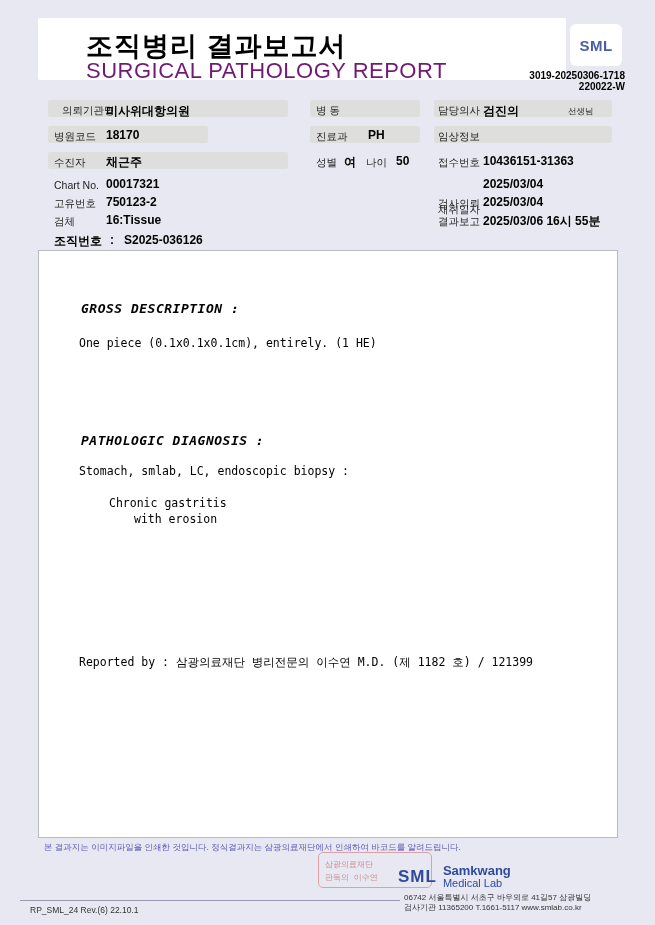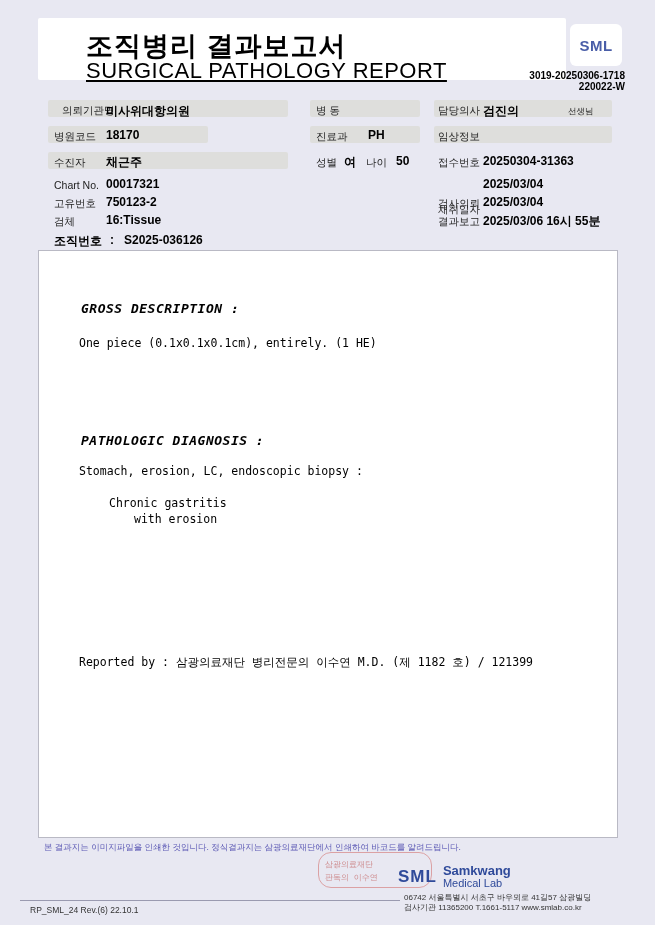--- a/index.html
+++ b/index.html
@@ -39,23 +39,22 @@
     letter-spacing: 1px;
     color: #000;
     white-space: nowrap;
   }
   .title-en {
     position: absolute;
     left: 86px; top: 58px;
     font-size: 22px;
     font-weight: normal;
     letter-spacing: 0.5px;
-    color: #000000;
-    white-space: nowrap;
-    text-decoration: underline;
+    color: #701a75;
+    white-space: nowrap;
   }
   .sml-logo-box {
     position: absolute;
     left: 570px; top: 24px;
     width: 52px;
     height: 42px;
     background: #ffffff;
     border-radius: 6px;
     display: flex;
     align-items: center;
@@ -162,21 +161,21 @@
     font-weight: bold;
     line-height: 19px;
   }
   .fr-lbl { display: inline-block; width: 72px; }
   .fr-colon { display: inline-block; width: 18px; }
   .stamp {
     position: absolute;
     left: 318px; top: 852px;
     width: 112px; height: 34px;
     border: 1px solid #d78a8a;
-    border-radius: 13px;
+    border-radius: 5px;
     opacity: 0.75;
     overflow: hidden;
   }
   .stamp .stamp-line {
     position: absolute;
     left: 6px;
     font-family: "DejaVu Sans Mono", monospace;
     font-size: 8px;
     color: #c46b6b;
     white-space: nowrap;
@@ -274,21 +273,21 @@
     <div class="field-box" style="left:10px; top:56px; width:240px; height:17px;"></div>
     <div class="lbl" style="left:16px; top:60px;">수진자</div>
     <div class="val" style="left:68px; top:58px;">채근주</div>
 
     <div class="lbl" style="left:278px; top:60px;">성별</div>
     <div class="val" style="left:306px; top:58px;">여</div>
     <div class="lbl" style="left:328px; top:60px;">나이</div>
     <div class="val" style="left:358px; top:58px;">50</div>
 
     <div class="lbl" style="left:400px; top:60px;">접수번호</div>
-    <div class="val" style="left:445px; top:58px;">20250304-31363</div>
+    <div class="val" style="left:445px; top:58px;">10436151-31363</div>
 
     <div class="lbl" style="left:16px; top:83px;">Chart No.</div>
     <div class="val" style="left:68px; top:81px;">00017321</div>
     <div class="lbl" style="left:400px; top:83px;margin-top:24px;">채취일자</div>
     <div class="val" style="left:445px; top:81px;">2025/03/04</div>
 
     <div class="lbl" style="left:16px; top:101px;">고유번호</div>
     <div class="val" style="left:68px; top:99px;">750123-2</div>
     <div class="lbl" style="left:400px; top:101px;">검사의뢰</div>
     <div class="val" style="left:445px; top:99px;">2025/03/04</div>
@@ -314,21 +313,21 @@
       <td class="v">조직 Level B (공단)</td>
     </tr>
   </tbody>
     </table>
 
   <div class="body-area">
     <div class="sec-title" style="position:absolute; left:42px; top:50px;">GROSS DESCRIPTION :</div>
     <div class="mono" style="position:absolute; left:40px; top:85px;">One piece (0.1x0.1x0.1cm), entirely. (1 HE)</div>
 
     <div class="sec-title" style="position:absolute; left:42px; top:182px;">PATHOLOGIC DIAGNOSIS :</div>
-    <div class="mono" style="position:absolute; left:40px; top:213px;">Stomach, erosion, LC, endoscopic biopsy :</div>
+    <div class="mono" style="position:absolute; left:40px; top:213px;">Stomach, smlab, LC, endoscopic biopsy :</div>
     <div class="mono" style="position:absolute; left:70px; top:245px;">Chronic gastritis</div>
     <div class="mono" style="position:absolute; left:95px; top:261px;">with erosion</div>
 
     <div class="mono" style="position:absolute; left:40px; top:404px;">Reported by : 삼광의료재단 병리전문의 이수연 M.D. (제 1182 호) / 121399</div>
   </div>
 
   <div class="footer-note">본 결과지는 이미지파일을 인쇄한 것입니다. 정식결과지는 삼광의료재단에서 인쇄하여 바코드를 알려드립니다.</div>
 
 
   <div class="stamp">

